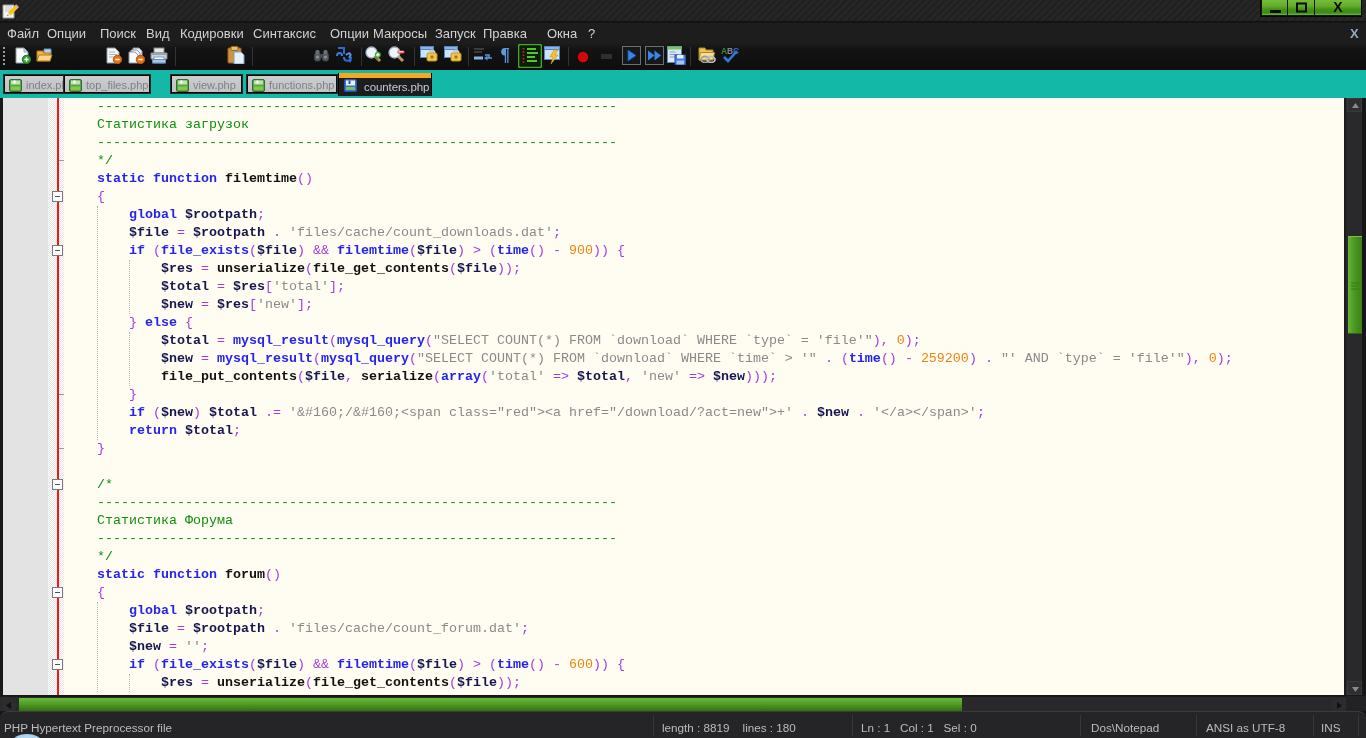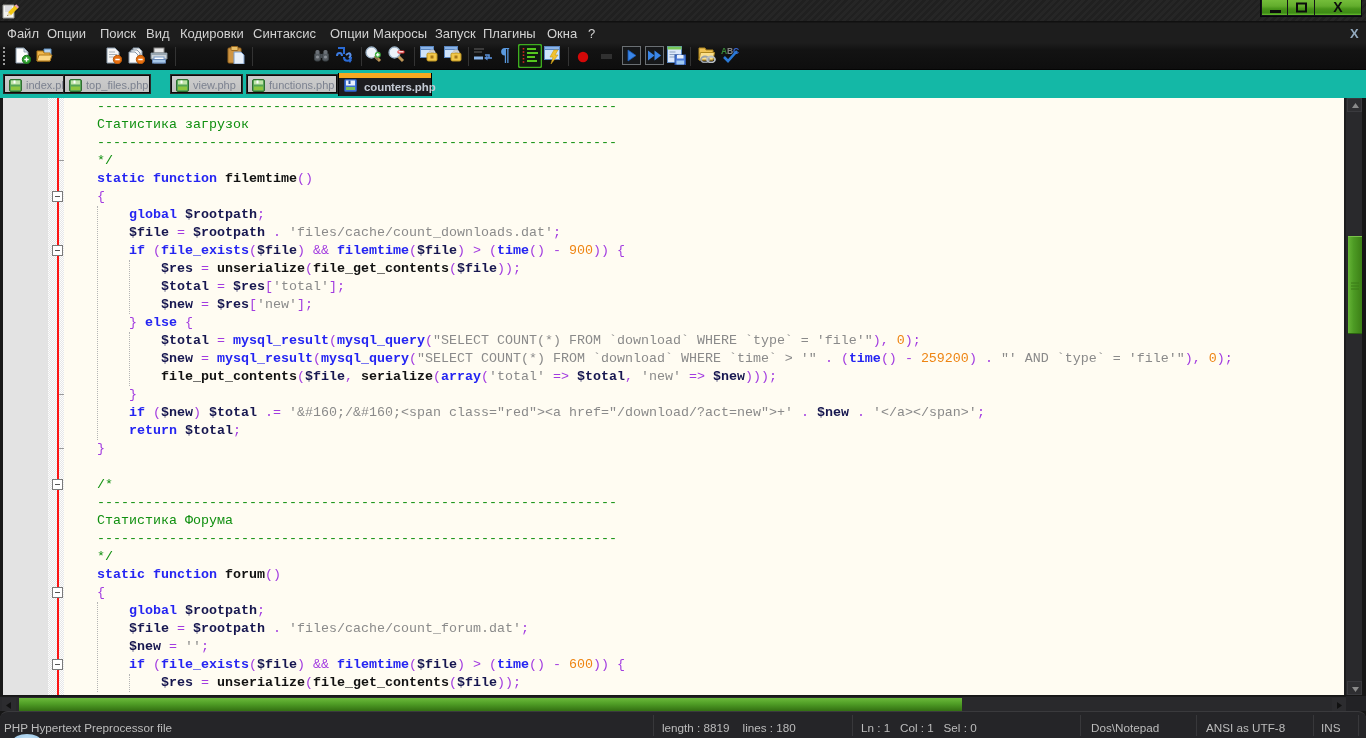--- a/index.html
+++ b/index.html
@@ -37,21 +37,21 @@
 
 
 #tabbar { left:0; top:70px; width:1366px; height:28px; background:#14b8a6; }
 .tab { position:absolute; top:5px; height:18px; background:linear-gradient(180deg,#cdcdcd,#c2c2c2);
   border:1px solid #0a0a0a; outline:1px solid #2a2a2a; }
 .tab .tlabel { position:absolute; top:3px; font-size:11px; color:#7c8290; white-space:nowrap; }
 .tabicon { position:absolute; left:4px; top:3px; width:13px; height:13px; }
 #tab5 { position:absolute; left:338px; top:3px; width:94px; height:23px;
   background:#1d1d20; border-left:1px solid #000; border-right:1px solid #000; }
 #tab5 .orange { position:absolute; left:0; top:0; width:100%; height:5px; background:#f7a821; }
-#tab5 .tlabel { position:absolute; left:25px; top:8px; font-size:11.5px; color:#c4cad4; letter-spacing:-0.1px;font-weight:bold; }
+#tab5 .tlabel { position:absolute; left:25px; top:8px; font-size:11.5px; color:#c4cad4; letter-spacing:-0.1px; }
 
 
 #editor { left:0; top:98px; width:1344px; height:597px; background:#fffcf2; }
 #gutter { position:absolute; left:0; top:0; width:48px; height:597px; background:#e3e3e3; border-left:3px solid #191919; }
 #lnums { position:absolute; left:0; top:0; width:33px; text-align:right;
   font-family:"Liberation Mono", monospace; font-size:12.3px; line-height:18px; color:#8b9099; }
 #foldmargin { position:absolute; left:48px; top:0; width:16px; height:597px;
   background-color:#fdfdfd;
   background-image:linear-gradient(45deg,#e6e6e6 25%,transparent 25%,transparent 75%,#e6e6e6 75%),
                    linear-gradient(45deg,#e6e6e6 25%,transparent 25%,transparent 75%,#e6e6e6 75%);
@@ -129,21 +129,21 @@
   <div id="menubar" class="abs">
     <span class="mitem" style="left:7px">Файл</span>
     <span class="mitem" style="left:47px">Опции</span>
     <span class="mitem" style="left:100px">Поиск</span>
     <span class="mitem" style="left:146px">Вид</span>
     <span class="mitem" style="left:180px">Кодировки</span>
     <span class="mitem" style="left:253px">Синтаксис</span>
     <span class="mitem" style="left:330px">Опции</span>
     <span class="mitem" style="left:373px">Макросы</span>
     <span class="mitem" style="left:435px">Запуск</span>
-    <span class="mitem" style="left:483px">Плагины</span>
+    <span class="mitem" style="left:483px">Правка</span>
     <span class="mitem" style="left:547px">Окна</span>
     <span class="mitem" style="left:588px">?</span>
     <span id="menu-x">X</span>
   </div>
 
   <div id="toolbar" class="abs">
     <div id="grip" class="abs"></div>
     <div class="tsep" style="left:175px"></div>
     <div class="tsep" style="left:252px"></div>
     <div class="tsep" style="left:361px"></div>

